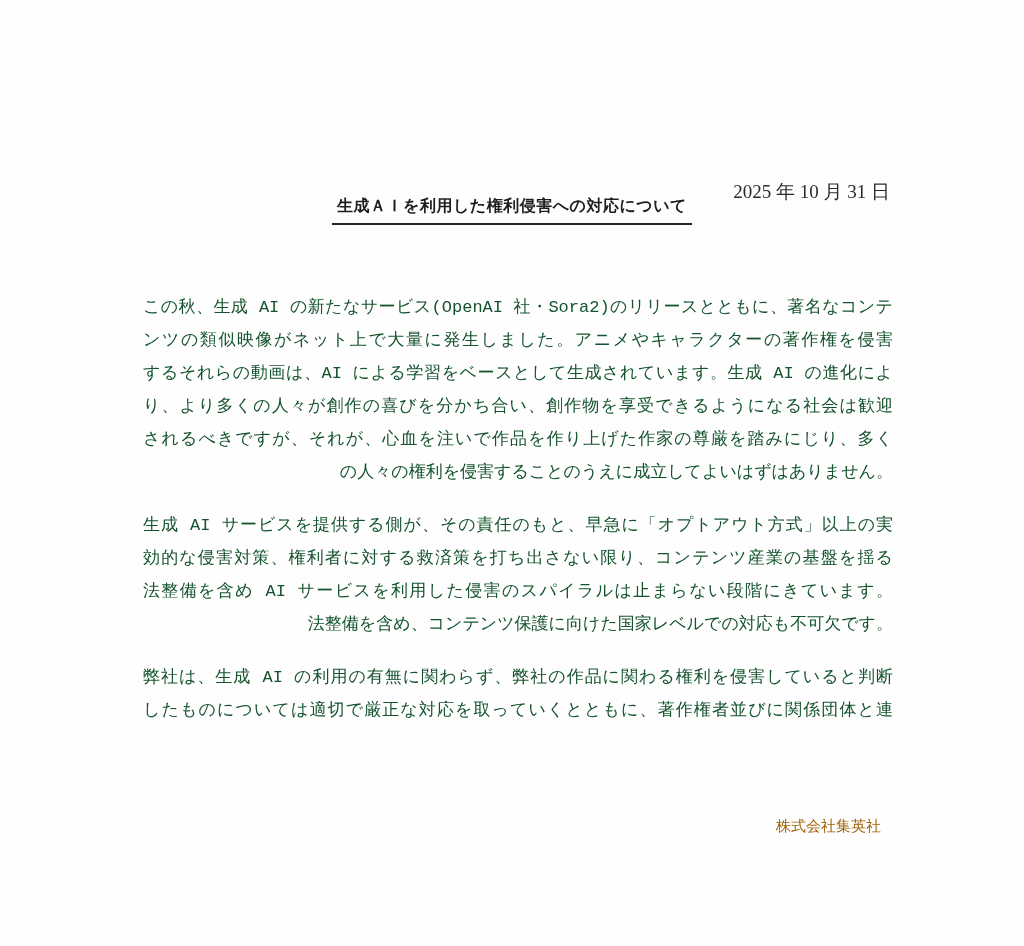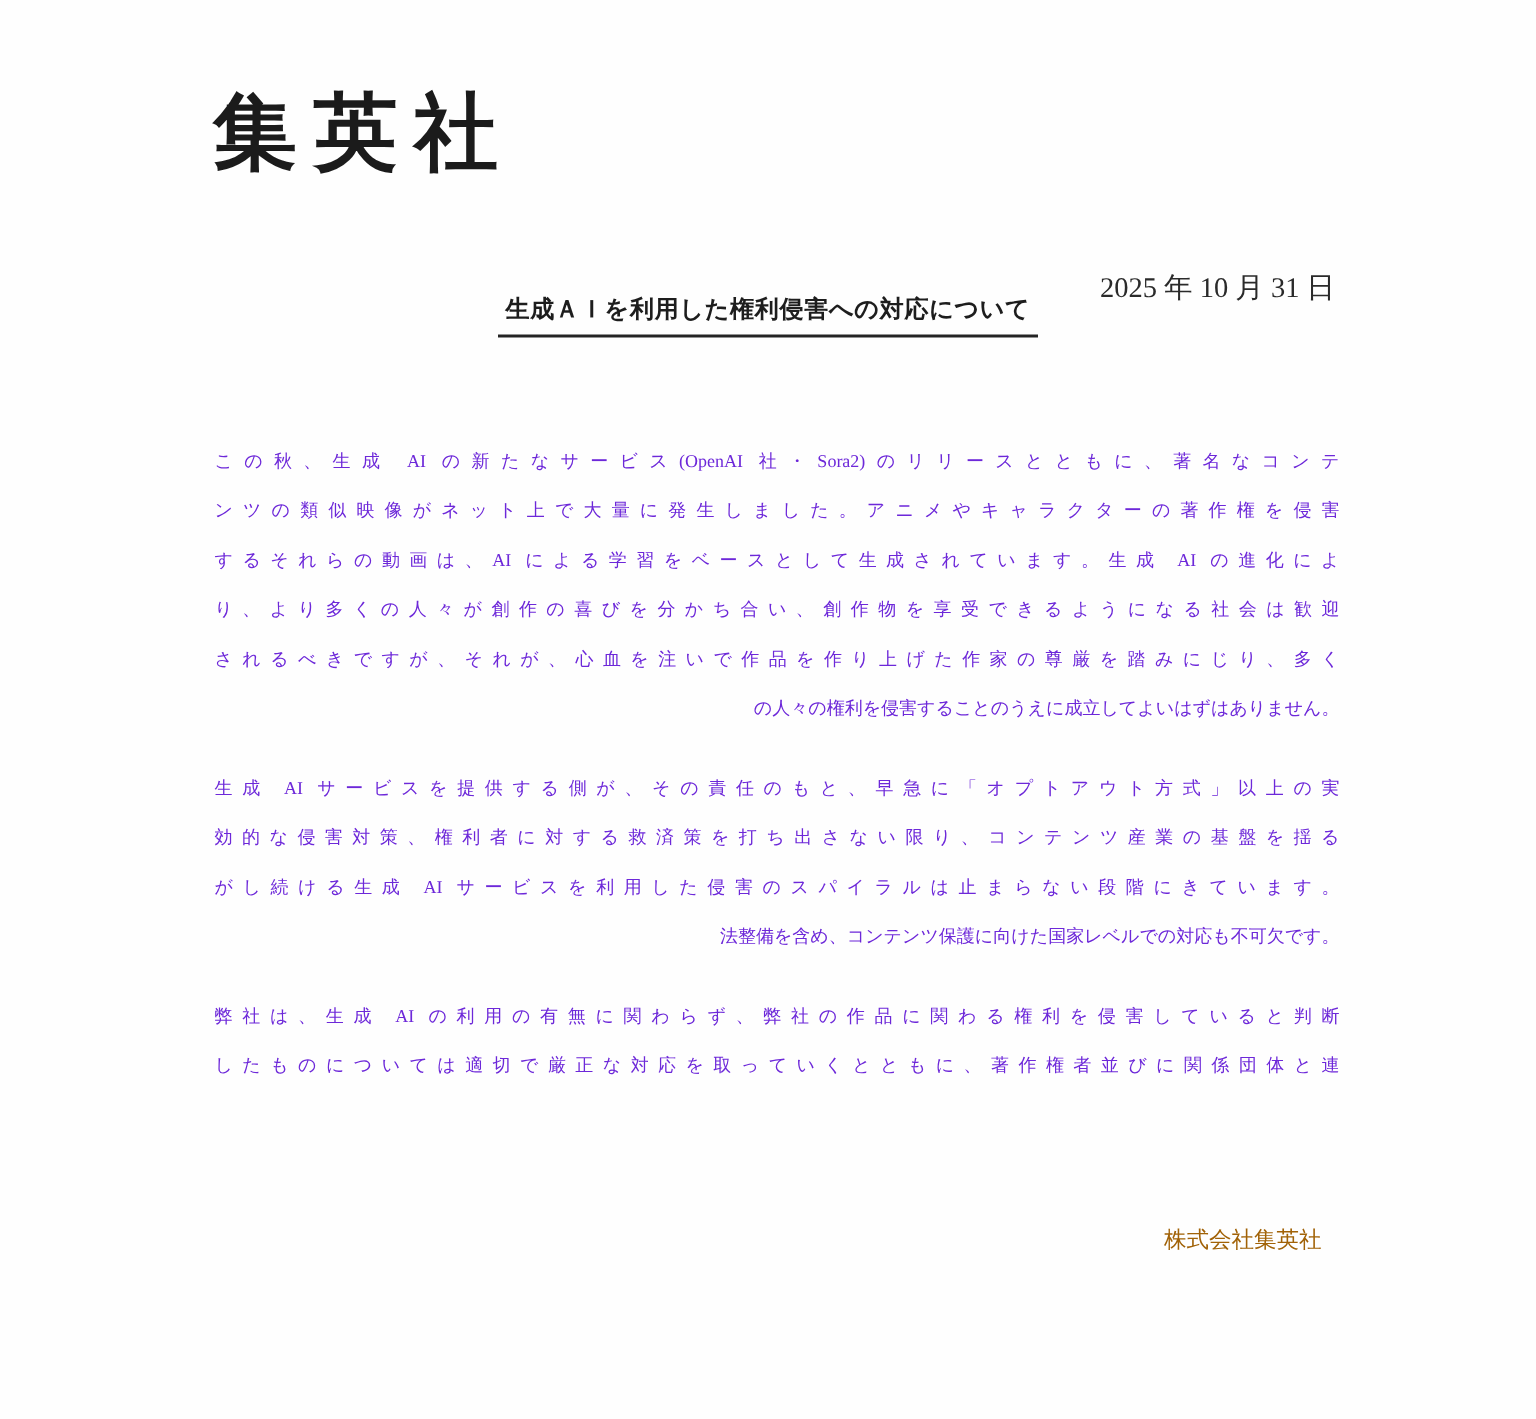--- a/index.html
+++ b/index.html
@@ -51,23 +51,24 @@
     color: #1d1d1d;
     padding: 0 5px 6px 5px;
     border-bottom: 2px solid #242424;
     letter-spacing: 0.5px;
     white-space: nowrap;
   }
   .para {
     position: absolute;
     left: 143px;
     width: 750px;
-    font-size: 12px;
+    font-size: 17px;
     line-height: 33px;
-    color: #6d28d9;
+    color: #14532d;
+    font-family: Liberation Mono, monospace;
   }
   .para .jline {
     text-align: justify;
     text-align-last: justify;
   }
   .para .jline.last {
     text-align: right;
     text-align-last: auto;
   }
   .p1 { top: 291px; }
@@ -80,41 +81,40 @@
     font-size: 15px;
     color: #a16207;
     white-space: nowrap;
   }
 </style>
 </head>
 <body>
 
 <div class="page">
 
-  <div class="logo">集英社</div>
 
   <div class="date">2025 年 10 月 31 日</div>
 
   <div class="title-row">
     <span class="doc-title">生成ＡＩを利用した権利侵害への対応について</span>
   </div>
 
   <div class="para p1">
       <div class="jline">この秋、生成 AI の新たなサービス(OpenAI 社・Sora2)のリリースとともに、著名なコンテ</div>
       <div class="jline">ンツの類似映像がネット上で大量に発生しました。アニメやキャラクターの著作権を侵害</div>
       <div class="jline">するそれらの動画は、AI による学習をベースとして生成されています。生成 AI の進化によ</div>
       <div class="jline">り、より多くの人々が創作の喜びを分かち合い、創作物を享受できるようになる社会は歓迎</div>
       <div class="jline">されるべきですが、それが、心血を注いで作品を作り上げた作家の尊厳を踏みにじり、多く</div>
       <div class="jline last">の人々の権利を侵害することのうえに成立してよいはずはありません。</div>
     </div>
 
   <div class="para p2">
       <div class="jline">生成 AI サービスを提供する側が、その責任のもと、早急に「オプトアウト方式」以上の実</div>
       <div class="jline">効的な侵害対策、権利者に対する救済策を打ち出さない限り、コンテンツ産業の基盤を揺る</div>
-      <div class="jline">がし続ける生成 AI サービスを利用した侵害のスパイラルは止まらない段階にきています。</div>
+      <div class="jline">法整備を含め AI サービスを利用した侵害のスパイラルは止まらない段階にきています。</div>
       <div class="jline last">法整備を含め、コンテンツ保護に向けた国家レベルでの対応も不可欠です。</div>
     </div>
 
   <div class="para p3">
       <div class="jline">弊社は、生成 AI の利用の有無に関わらず、弊社の作品に関わる権利を侵害していると判断</div>
       <div class="jline">したものについては適切で厳正な対応を取っていくとともに、著作権者並びに関係団体と連</div>
     </div>
 
   <div class="signature">株式会社集英社</div>
 

